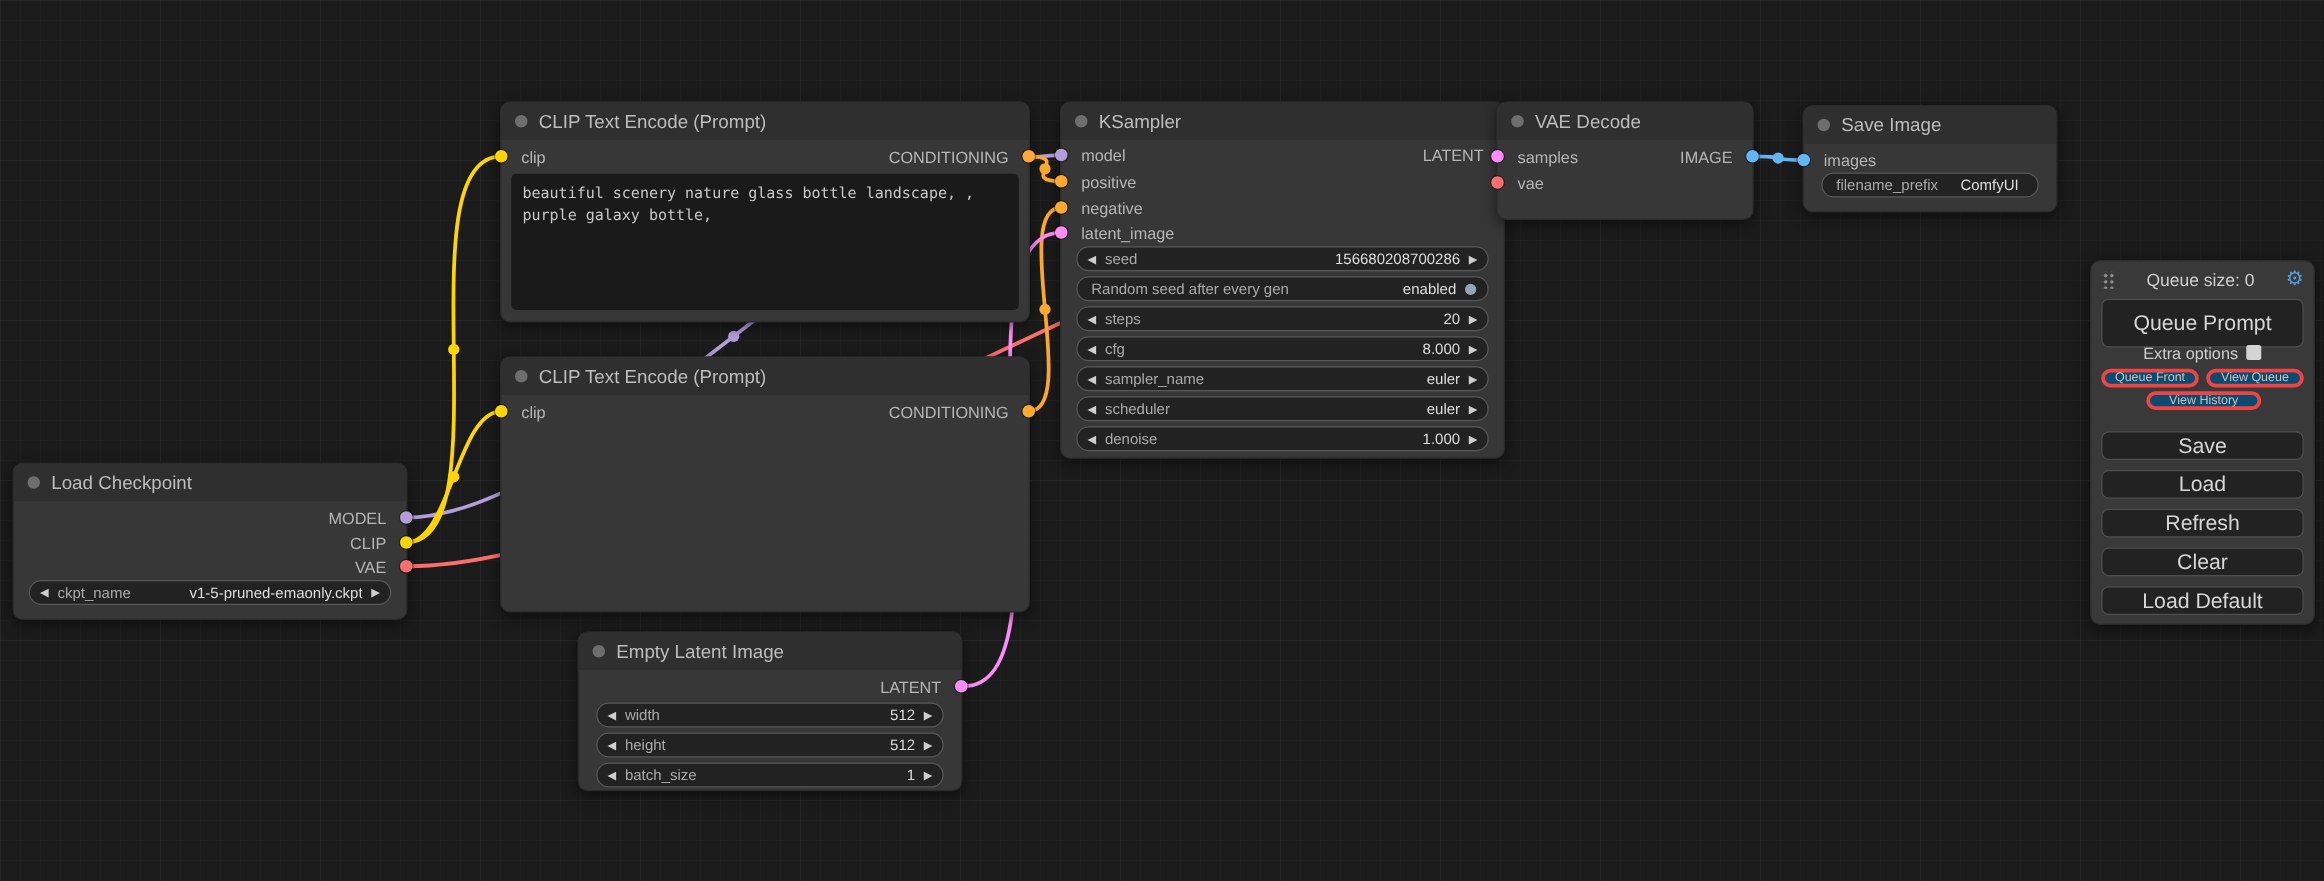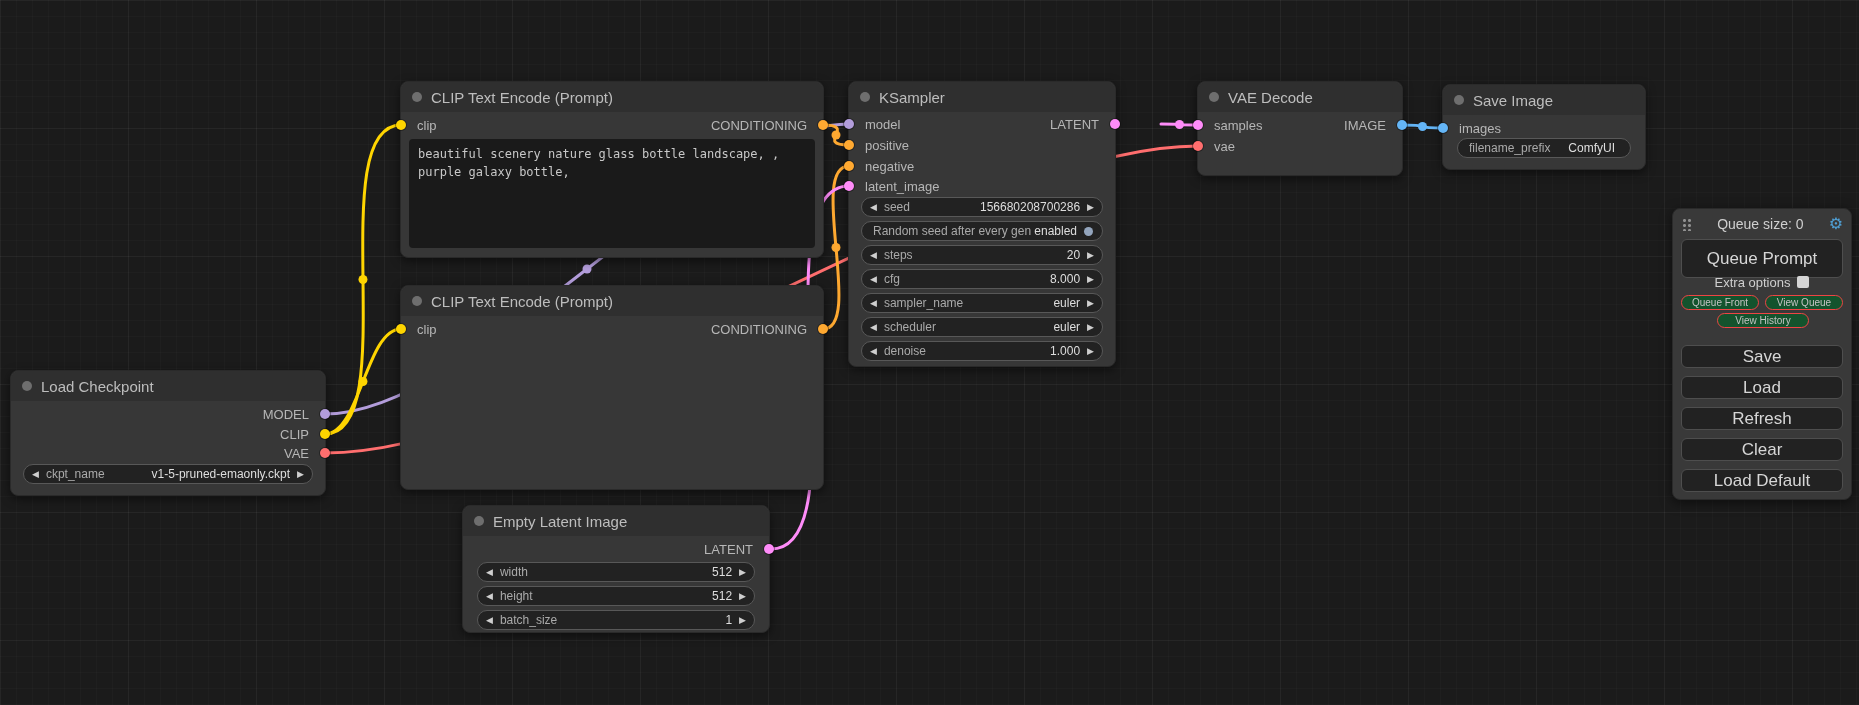--- a/index.html
+++ b/index.html
@@ -69,21 +69,21 @@
   button { font-family:inherit; cursor:pointer; }
   .qp-btn {
     position:absolute; left:8px; right:8px; height:23px; background:#222;
     border:1px solid #4e4e4e; border-radius:6px; color:#d6d6d6; font-size:17px;
     display:flex; align-items:center; justify-content:center; line-height:1;
   }
   .qp-extra { position:absolute; left:0; right:0; height:14px; display:flex;
               align-items:center; justify-content:center; gap:7px; font-size:13px; color:#cfcfcf; }
   .qp-checkbox { width:12px; height:12px; background:#d4d4d4; border-radius:2px; display:inline-block; }
   .qp-small {
-    position:absolute; height:15px; background:#14532d; border:1px solid #ef4444;
+    position:absolute; height:15px; background:#0c4a6e; border:3px solid #ef4444;
     border-radius:8px; color:#c3c3c3; font-size:10px; display:flex;
     align-items:center; justify-content:center; line-height:1;
   }
 </style>
 </head>
 <body>
 
 <div id="canvas">
 
   <svg id="wires" width="1859" height="705">
@@ -185,21 +185,21 @@
       <span class="arrow">▶</span>
     </div>
     <div class="widget" style="top:104px;left:14px;right:14px">
       <span class="arrow">◀</span>
       <span class="wlabel">batch_size</span>
       <span class="wvalue">1</span>
       <span class="arrow">▶</span>
     </div>
   </div>
 
-  <div class="node" style="left:848px;top:81px;width:268px;height:286px">
+  <div class="node" style="left:848px;top:81px;width:356px;height:286px">
     <div class="node-title">
       <span class="collapse-dot"></span>
       <span>KSampler</span>
     </div>
     <div class="slot in" style="top:32px">
       <span class="port" style="background: rgb(179, 157, 219);"></span>
       <span>model</span>
     </div>
     <div class="slot out" style="top:32px">
       <span>LATENT</span>

